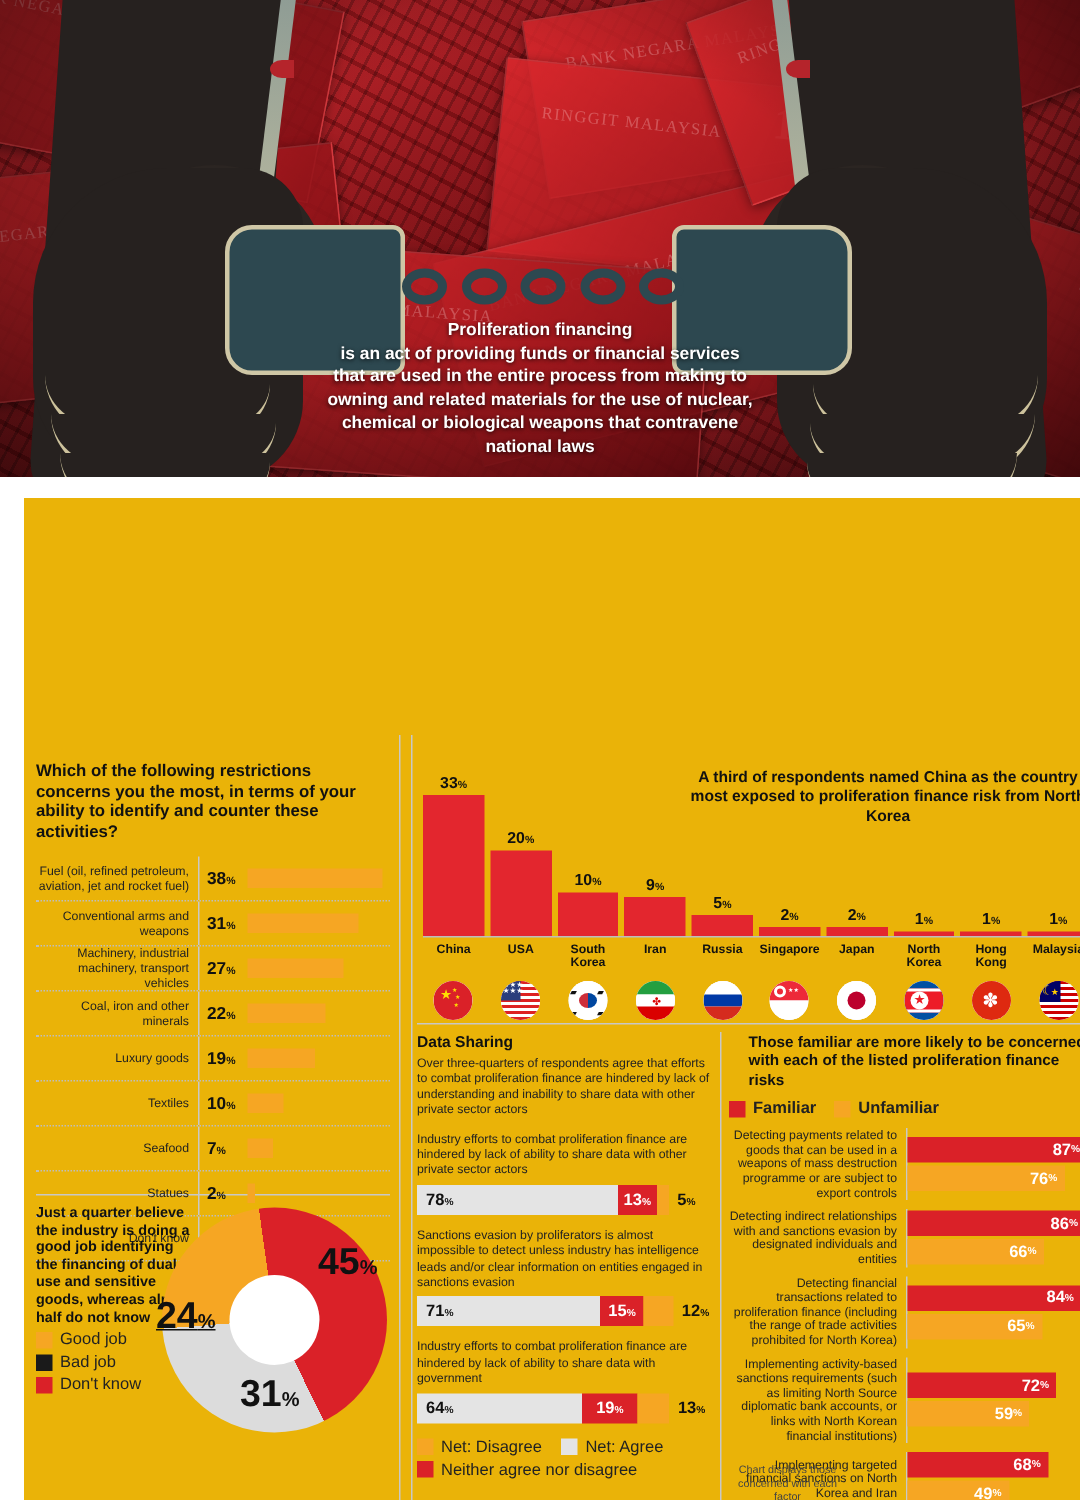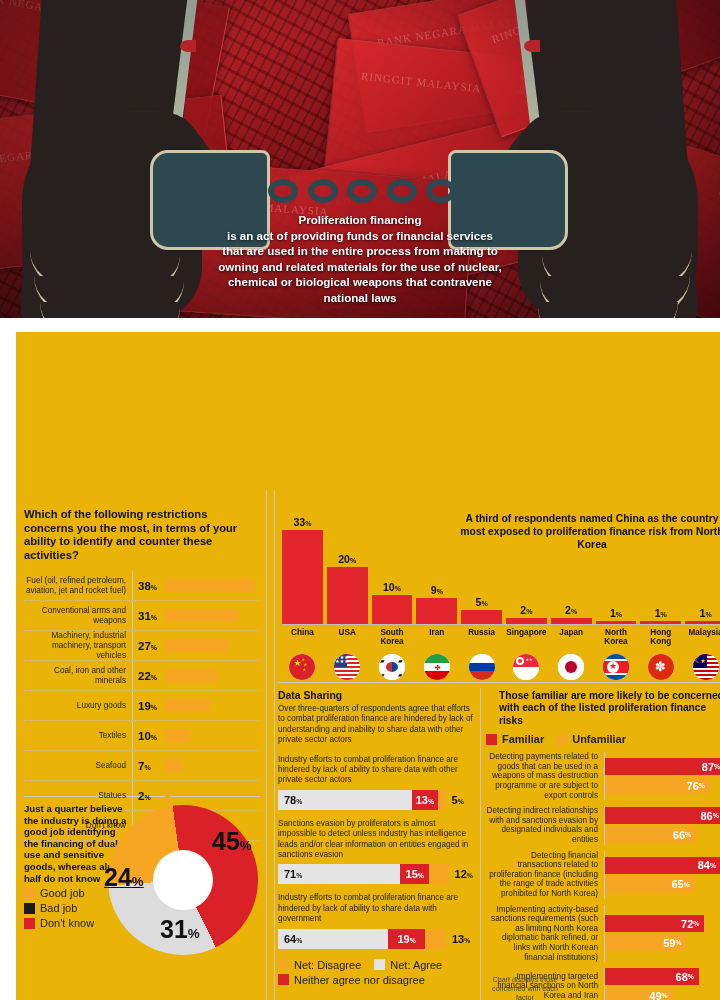--- a/index.html
+++ b/index.html
@@ -591,21 +591,21 @@
         </div>
         <div class="famrow">
           <div class="famlabel">Detecting financial transactions related to proliferation finance (including the range of trade activities prohibited for North Korea)</div>
           <div class="famsep"></div>
           <div class="fambars">
             <div class="fambar f" style="width:91.30434782608695%;background:#DA2128">84<small>%</small></div>
             <div class="fambar u" style="width:70.65217391304348%;background:#F6A623">65<small>%</small></div>
           </div>
         </div>
         <div class="famrow">
-          <div class="famlabel">Implementing activity-based sanctions requirements (such as limiting North Korea diplomatic bank refined, or links with North Korean financial institutions)</div>
+          <div class="famlabel">Implementing activity-based sanctions requirements (such as limiting North Source diplomatic bank accounts, or links with North Korean financial institutions)</div>
           <div class="famsep"></div>
           <div class="fambars">
             <div class="fambar f" style="width:78.26086956521739%;background:#DA2128">72<small>%</small></div>
             <div class="fambar u" style="width:64.13043478260869%;background:#F6A623">59<small>%</small></div>
           </div>
         </div>
         <div class="famrow">
           <div class="famlabel">Implementing targeted financial sanctions on North Korea and Iran</div>
           <div class="famsep"></div>
           <div class="fambars">

